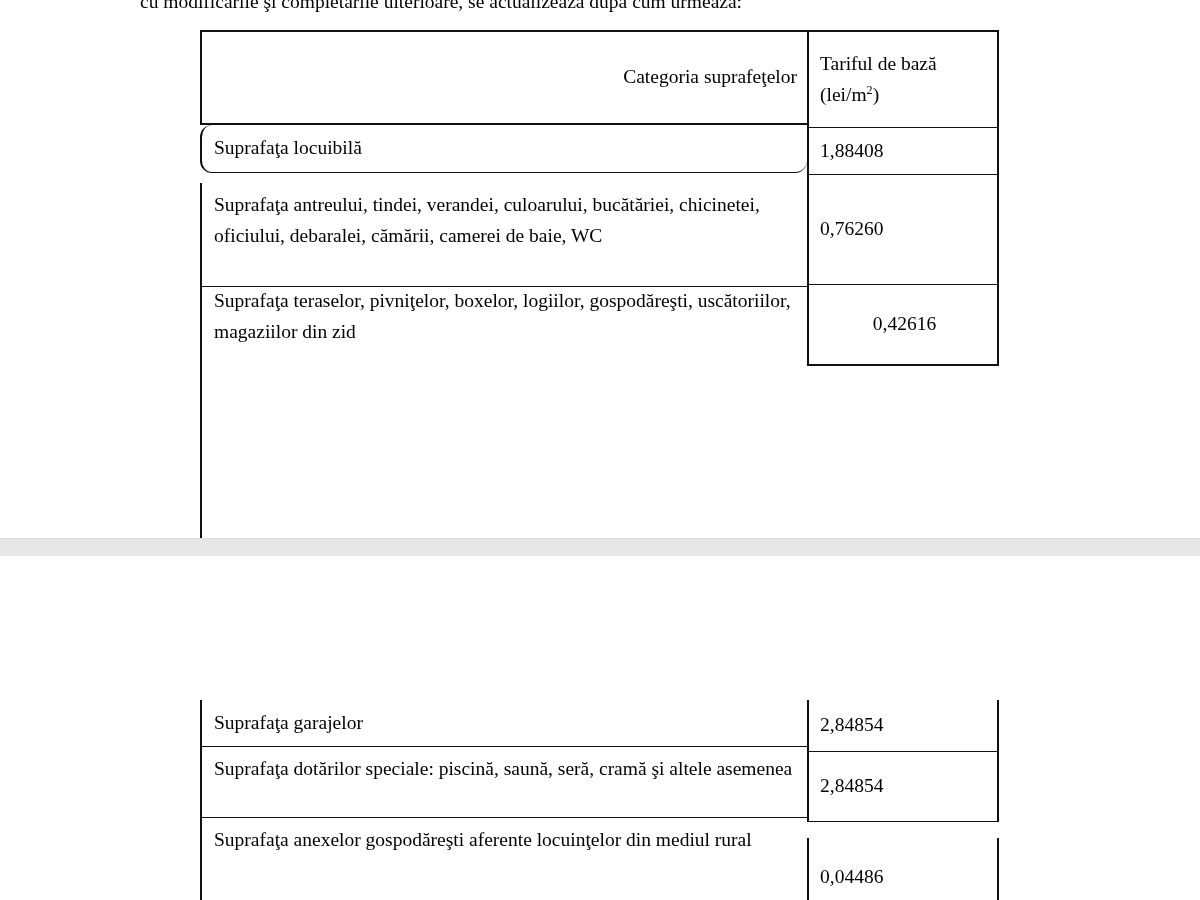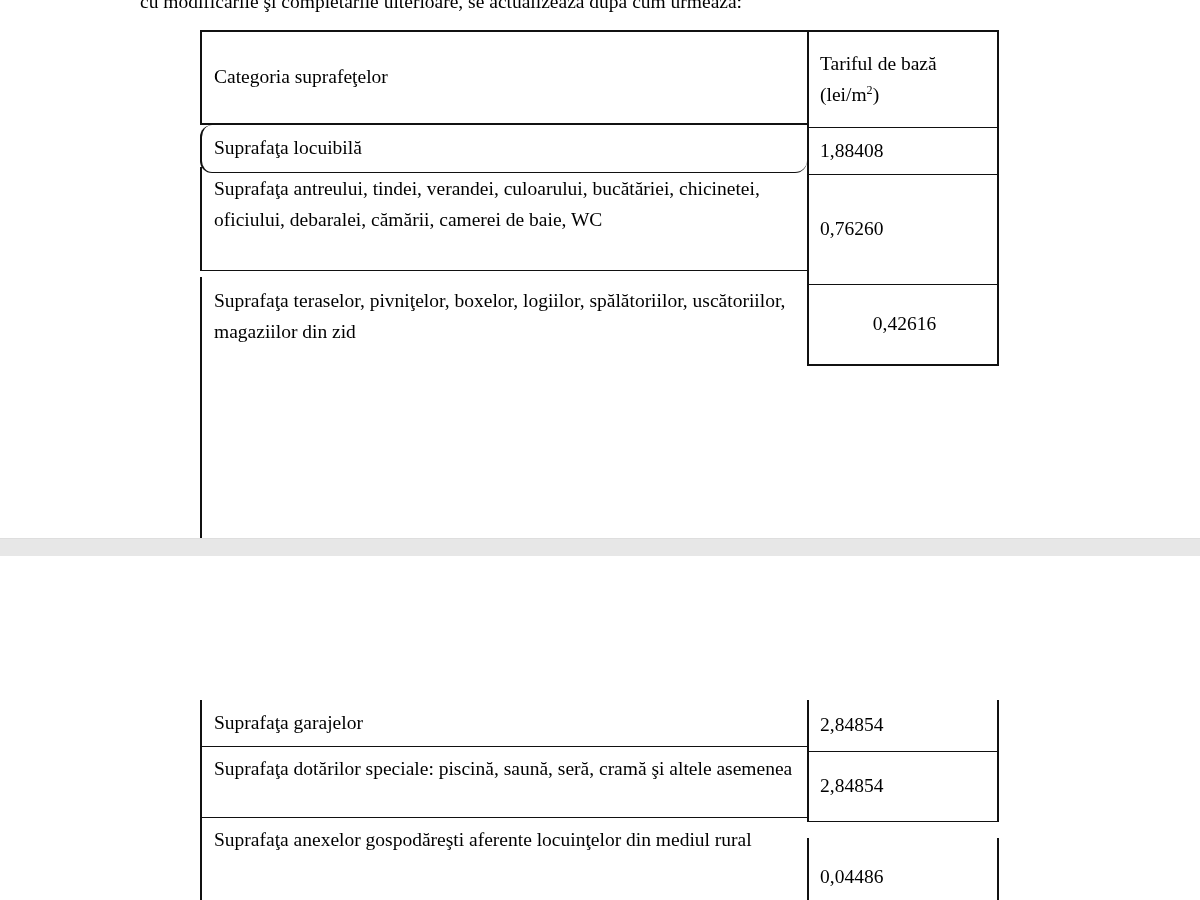--- a/index.html
+++ b/index.html
@@ -80,21 +80,21 @@
     line-height: 30.5px;
   }
   .cell .txt {
     display: block;
     padding: 0 10px 0 12px;
   }
   .rc .txt { padding: 0 8px 0 11px; }
 
   .bl  { border-left: 2px solid #111; }
   .br  { border-right: 2px solid #111; }
-  .bt  { border-top: 2px solid #111; }
+  .bt  { border-top: 2px solid #111; justify-content: flex-end; }
   .bb  { border-bottom: 2px solid #111; }
   .bb-thin { border-bottom: 1.6px solid #111; }
 
   .hdr-sub { display: block; }
   sup { font-size: 0.62em; vertical-align: super; line-height: 0; }
 </style>
 </head>
 <body>
 
 <div class="page" id="page-one">
@@ -112,29 +112,29 @@
     <span class="txt hdr-sub"><span>(lei/m</span><sup>2</sup><span>)</span></span>
   </div>
 
   <div class="cell tbl-left-col bl bb-thin" style="top:125px; height:48px; display:flex; align-items:center;border-radius:12px;">
     <span class="txt">Suprafaţa locuibilă</span>
   </div>
   <div class="cell tbl-right-col rc bl br bb-thin" style="top:128px; height:47px; display:flex; align-items:center;">
     <span class="txt">1,88408</span>
   </div>
 
-  <div class="cell tbl-left-col bl bb-thin" style="top:167px; height:104px; padding-top:7px;">
+  <div class="cell tbl-left-col bl bb-thin" style="top:183px; height:104px; padding-top:7px;">
     <span class="txt">Suprafaţa antreului, tindei, verandei, culoarului, bucătăriei, chicinetei, oficiului, debaralei, cămării, camerei de baie, WC</span>
   </div>
   <div class="cell tbl-right-col rc bl br bb-thin" style="top:175px; height:110px; display:flex; align-items:center;">
     <span class="txt">0,76260</span>
   </div>
 
   <div class="cell tbl-left-col bl" style="top:277px; height:261px; padding-top:9px;">
-    <span class="txt">Suprafaţa teraselor, pivniţelor, boxelor, logiilor, spălătoriilor, uscătoriilor, magaziilor din zid</span>
+    <span class="txt">Suprafaţa teraselor, pivniţelor, boxelor, logiilor, gospodăreşti, uscătoriilor, magaziilor din zid</span>
   </div>
   <div class="cell tbl-right-col rc bl br bb" style="top:285px; height:81px; display:flex; align-items:center;justify-content:center;">
     <span class="txt">0,42616</span>
   </div>
 
 </div>
 
 <div id="page-break-band"></div>
 
 <div class="page" id="page-two">

